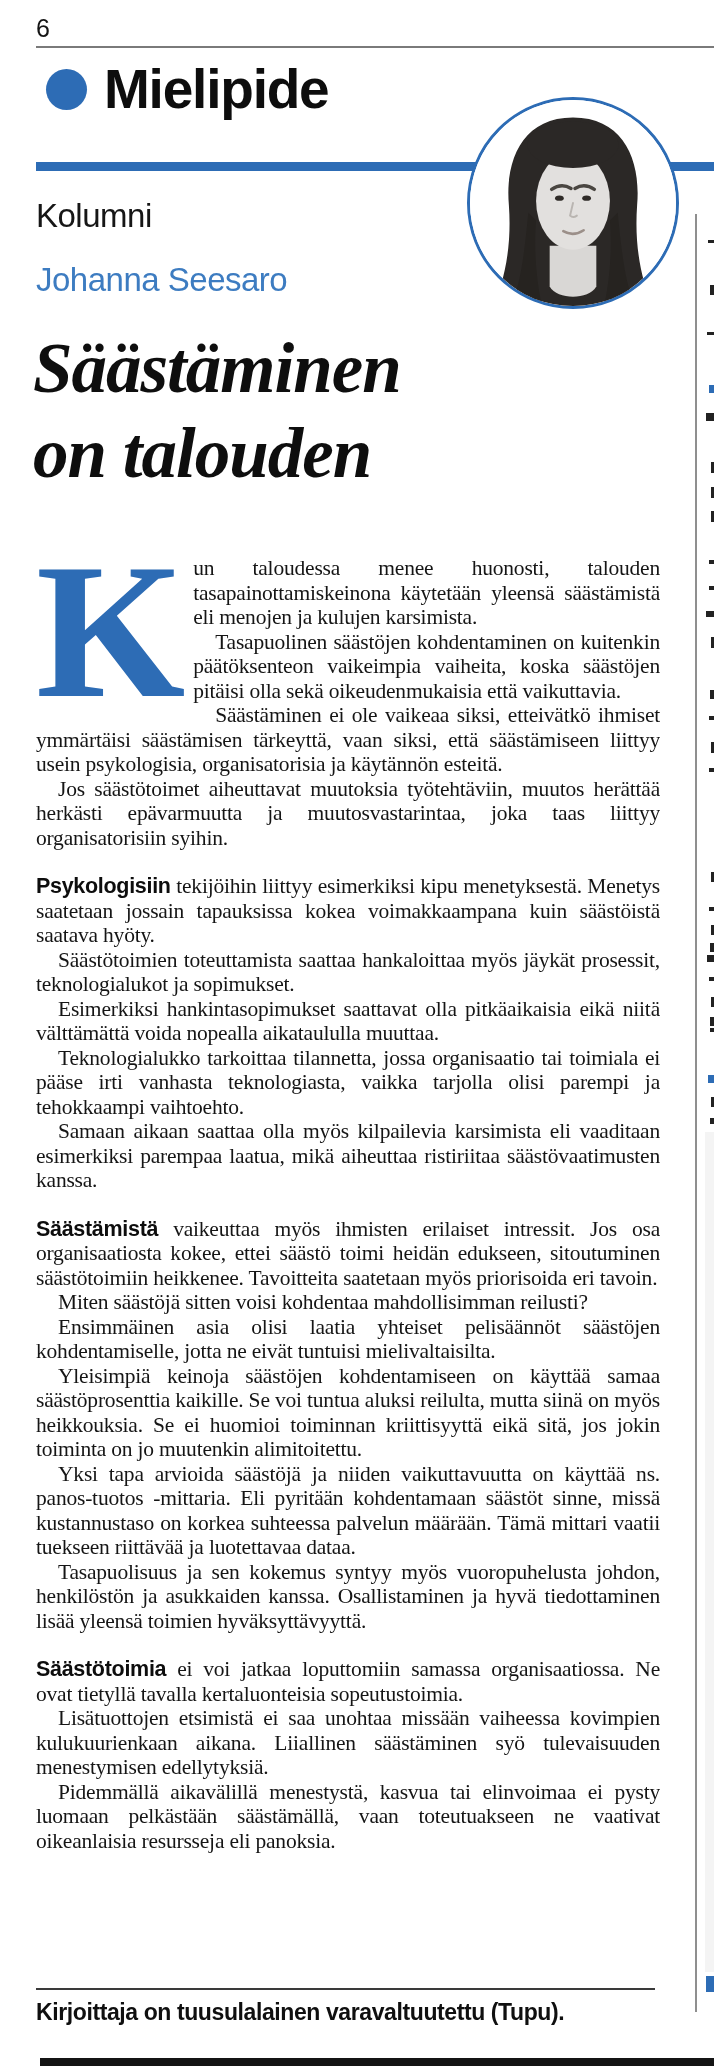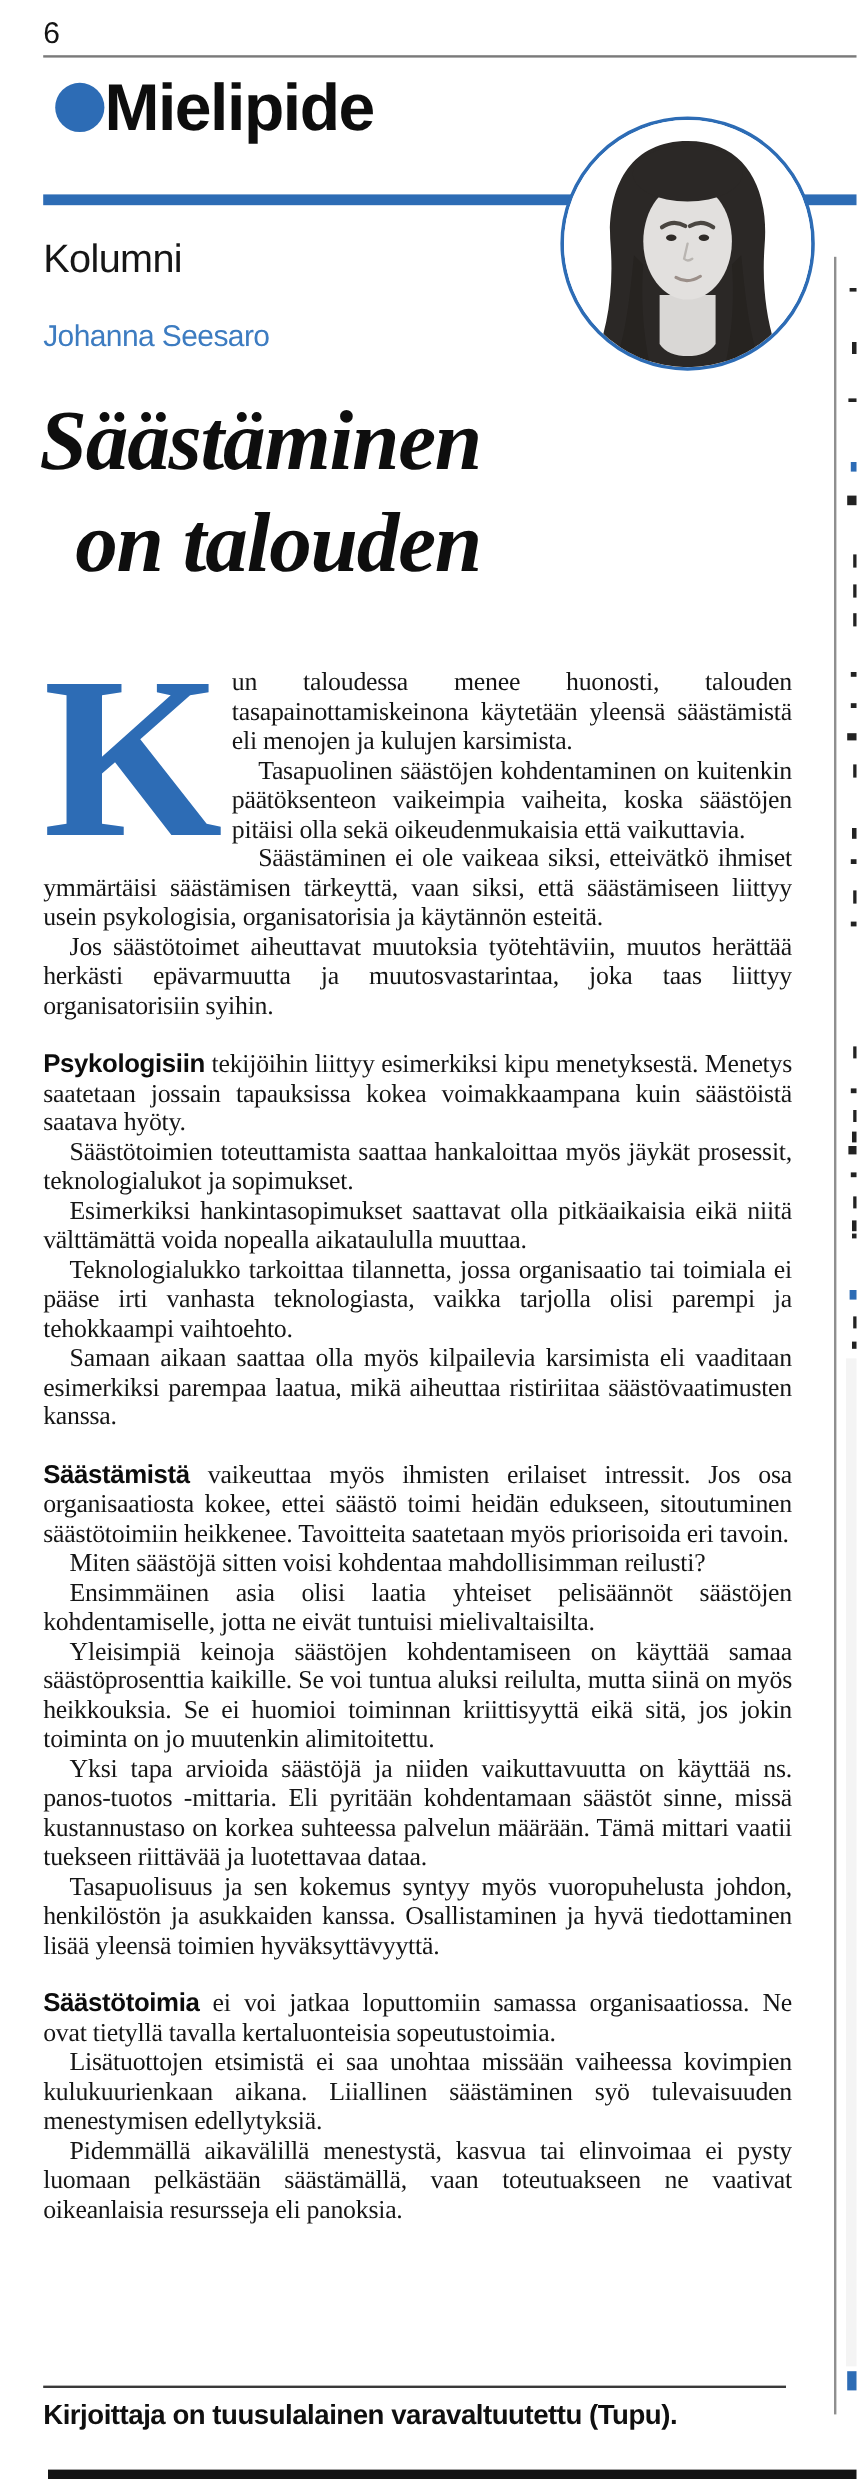--- a/index.html
+++ b/index.html
@@ -4,38 +4,38 @@
 <style>
   html,body{margin:0;padding:0;background:#fff;}
   #page{position:relative;width:714px;height:2066px;background:#ffffff;overflow:hidden;
         font-family:"Liberation Sans",sans-serif;color:#111;}
 
   
   .page-num{position:absolute;left:36px;top:14px;font-size:25px;line-height:28px;color:#141414;}
   .top-rule{position:absolute;left:36px;right:0;top:46px;height:2px;background:#7a7a7a;}
 
   
-  .section-row{position:absolute;left:46px;top:60px;display:flex;align-items:center;}
+  .section-row{position:absolute;left:46px;top:60px;display:flex;align-items:center;gap:17px;}
   .section-dot{width:41px;height:41px;border-radius:50%;background:#2d6cb5;}
   .section-label{font-size:55px;font-weight:700;letter-spacing:-1.2px;color:#0d0d0d;line-height:58px;}
 
   
   .blue-bar{position:absolute;left:36px;right:0;top:162px;height:9px;background:#2d6cb5;z-index:1;}
   .portrait{position:absolute;left:467px;top:97px;width:212px;height:212px;border-radius:50%;
             border:3px solid #2d6cb5;background:#fff;overflow:hidden;z-index:3;box-sizing:border-box;}
   .portrait svg{display:block;width:100%;height:100%;}
 
   
   .kicker{position:absolute;left:36px;top:196px;font-size:33px;line-height:40px;letter-spacing:-0.5px;color:#161616;}
-  .author{position:absolute;left:36px;top:260px;font-size:25px;line-height:40px;letter-spacing:-0.5px;color:#3d7cc1;}
+  .author{position:absolute;left:36px;top:260px;font-size:33px;line-height:40px;letter-spacing:-0.5px;color:#3d7cc1;}
 
   
   .headline{position:absolute;left:33px;top:326px;font-family:"Liberation Serif",serif;
             font-style:italic;font-weight:600;font-size:71px;line-height:85px;
-            letter-spacing:-1px;color:#0e0e0e;text-align:right;}
+            letter-spacing:-1px;color:#0e0e0e;}
 
   
   .article{position:absolute;left:36px;top:556px;width:624px;height:1425px;overflow:hidden;
            font-family:"Liberation Serif",serif;font-size:21.5px;line-height:24.5px;
            letter-spacing:-0.2px;color:#151515;}
   .dropcap{float:left;font-family:"Liberation Serif",serif;font-weight:700;font-size:192px;
            line-height:141px;color:#2d6cb5;margin:5px 8px 3px 0;}
   .para{margin:0;text-align:justify;}
   .para.ind{text-indent:22px;}
   .para.gap{margin-top:24px;}

